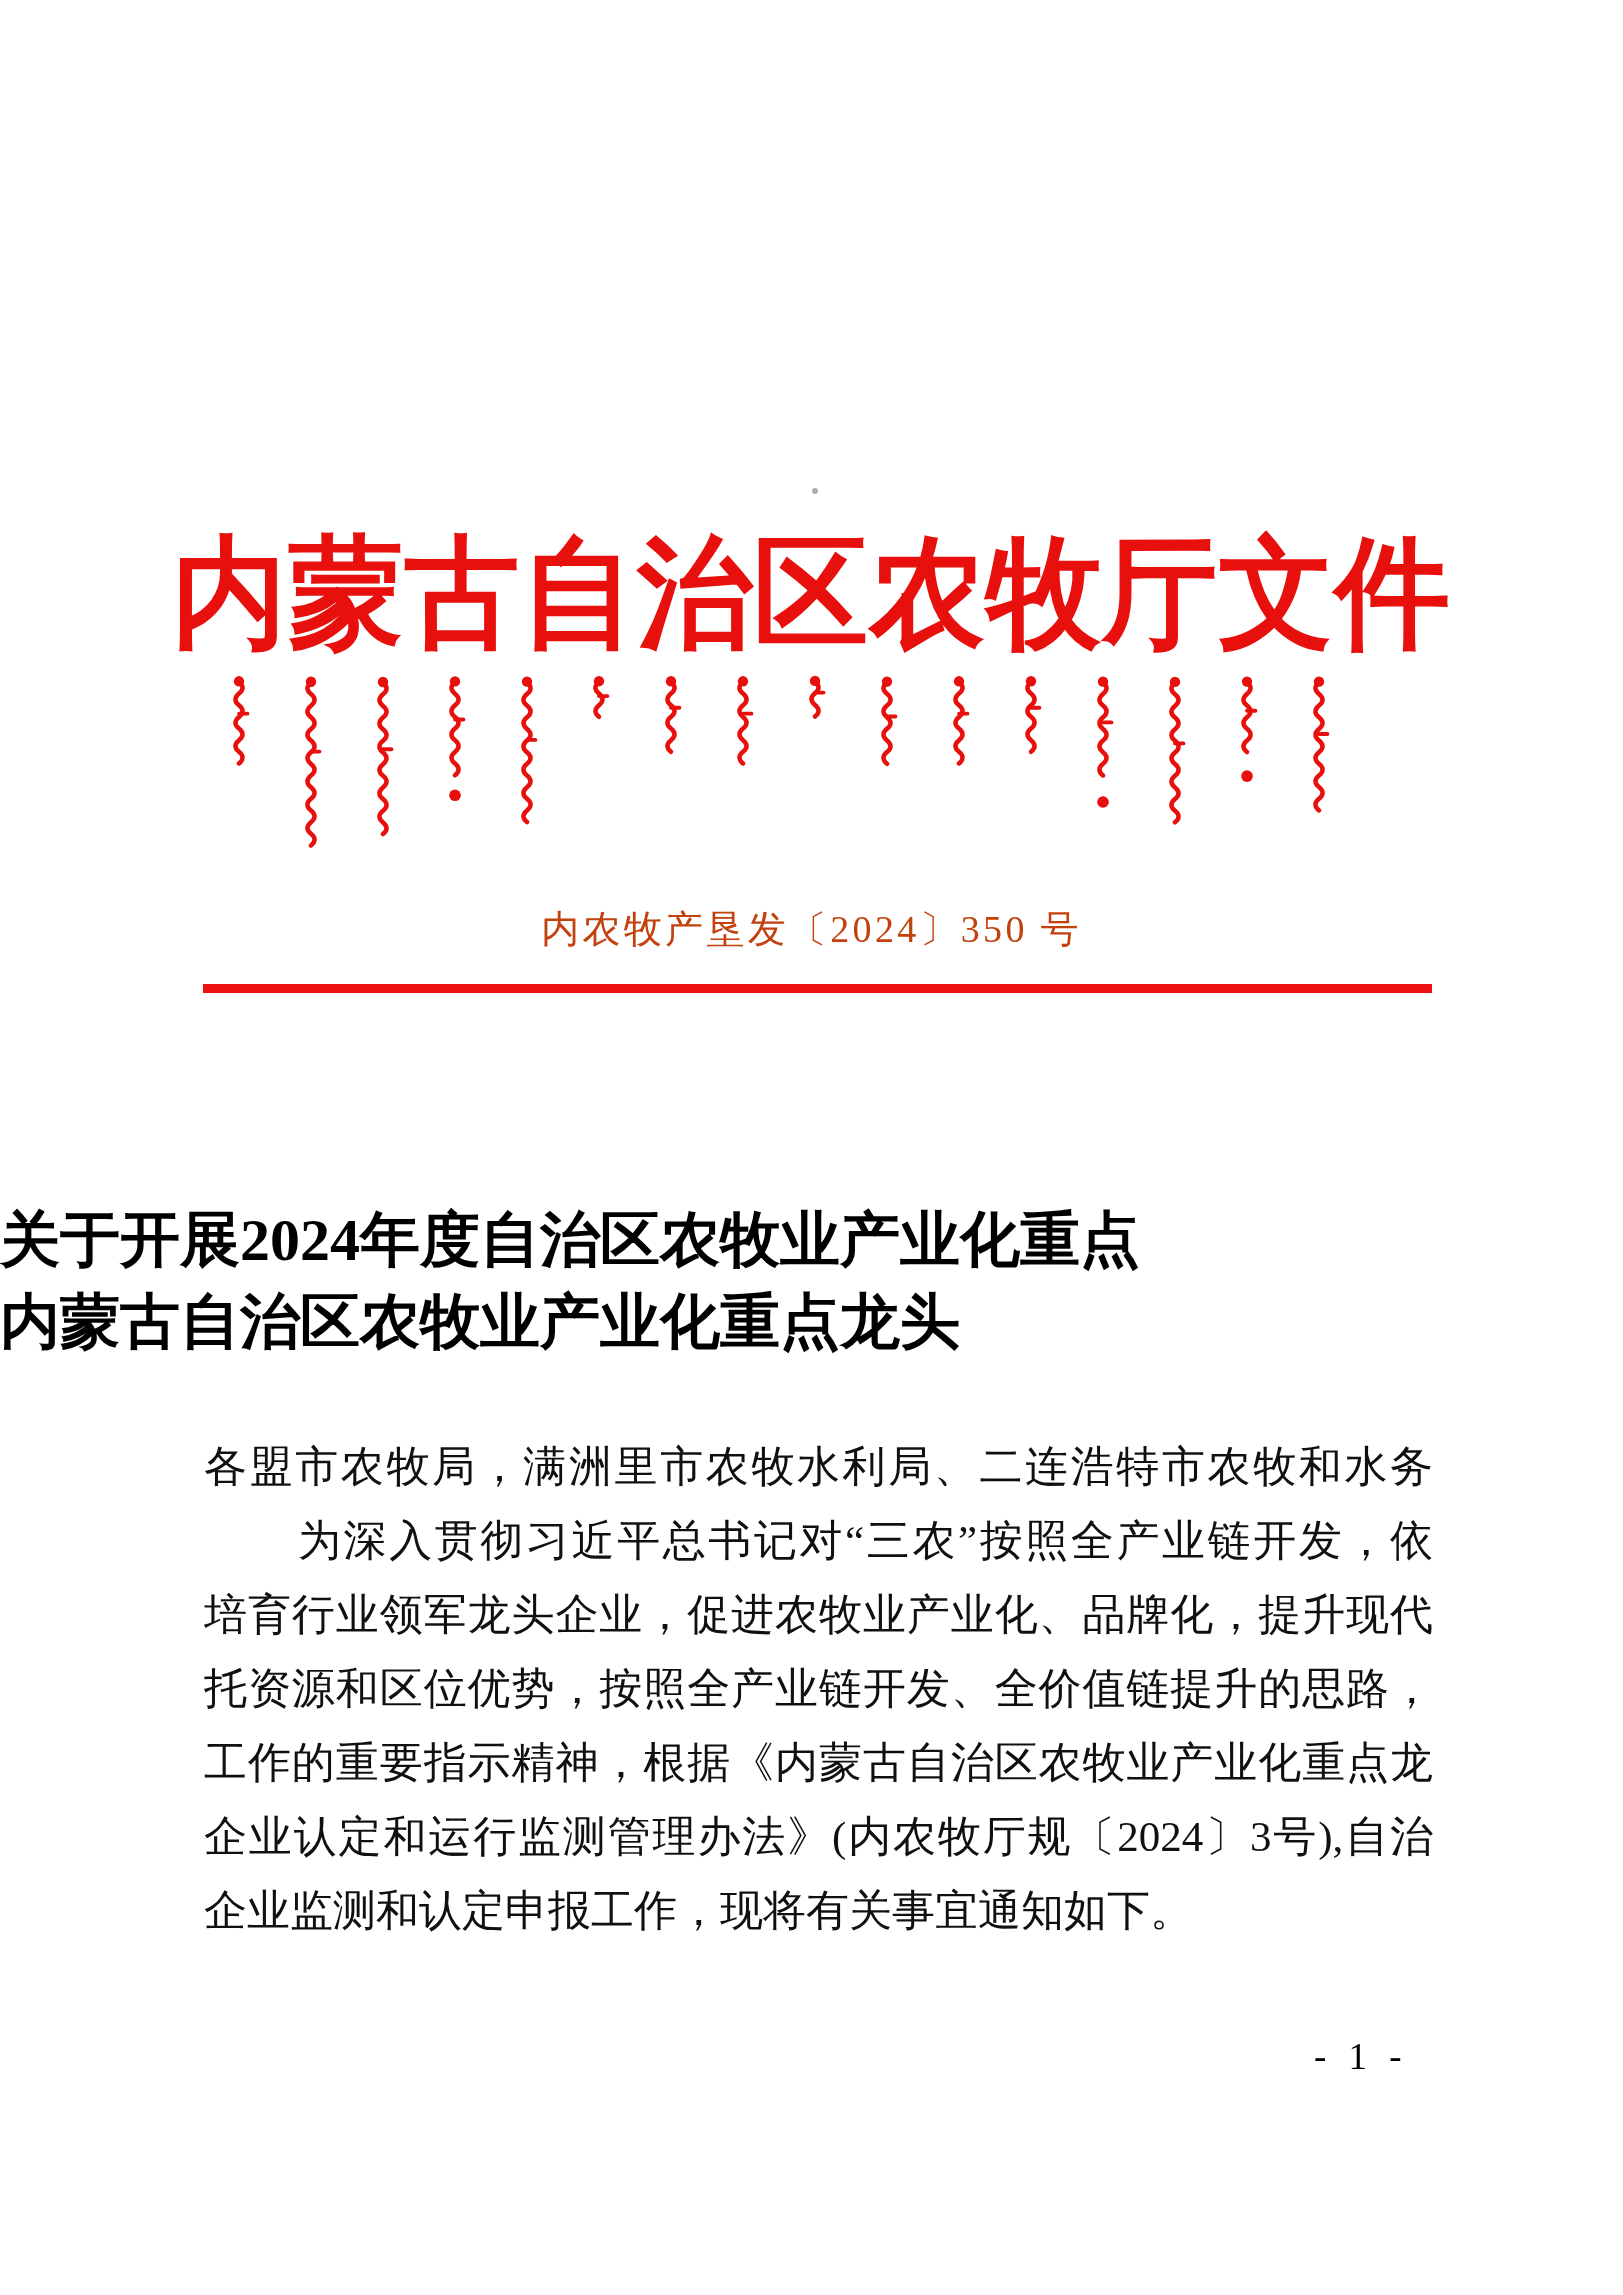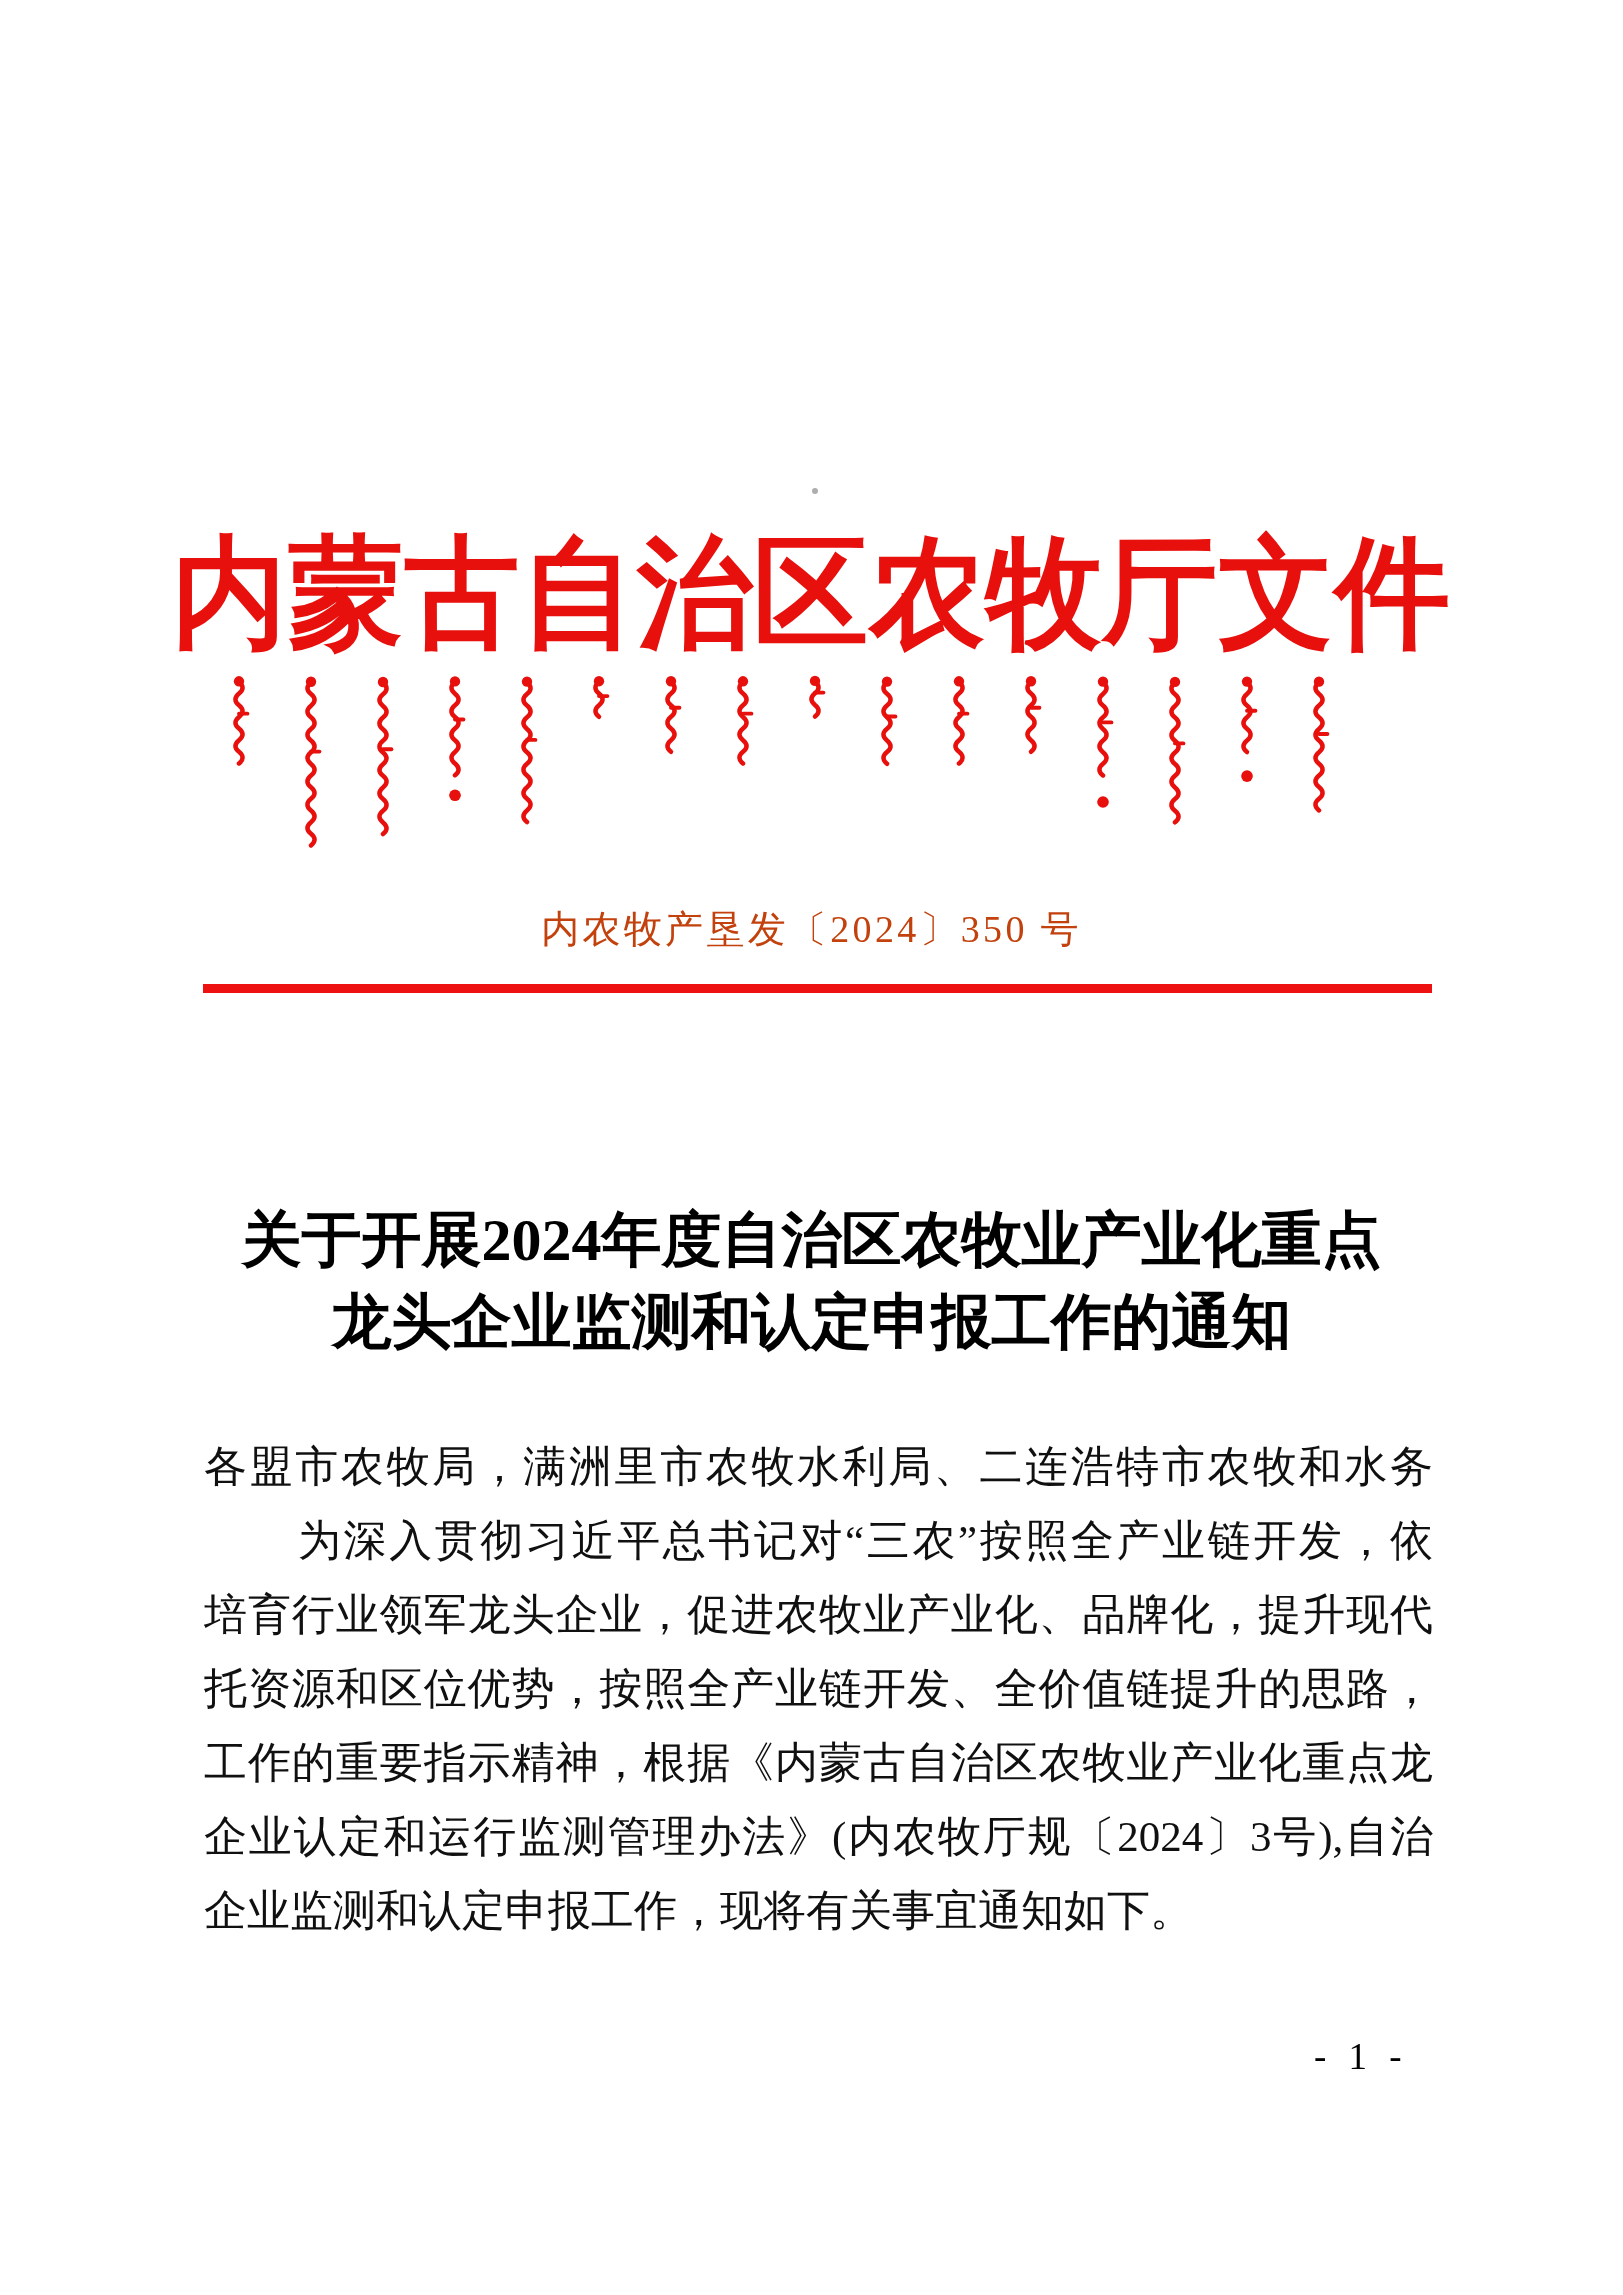--- a/index.html
+++ b/index.html
@@ -15,21 +15,21 @@
     letter-spacing:1.3px;
   }
   .mongolian{position:absolute;top:675px;left:228px;width:1152px;height:203px;}
   .mongolian svg{position:absolute;top:0;}
   .doc-number{
     position:absolute;top:906px;left:0;width:100%;text-align:center;
     font-size:38px;line-height:46px;color:#c2410c;letter-spacing:3.3px;white-space:nowrap;
   }
   .red-rule{position:absolute;top:984px;left:203px;width:1229px;height:8.5px;background:#ee1111;}
   .doc-title{
-    position:absolute;top:1199px;left:0;width:100%;text-align:center;
+    position:absolute;top:1199px;left:0;width:100%;text-align:left;
     font-weight:700;font-size:60px;line-height:82px;color:#000;white-space:nowrap;
   }
   .body{position:absolute;top:1430px;left:204px;width:1229px;font-size:43px;color:#101010;}
   .bline{height:74px;line-height:74px;overflow:hidden;text-align:justify;text-justify:inter-character;}
   .bline.jlast{text-align-last:justify;}
   .bline.ind{text-indent:94px;}
   .page-number{
     position:absolute;top:2036px;left:1314px;font-size:37px;line-height:42px;
     color:#000;letter-spacing:6.5px;white-space:nowrap;
   }
@@ -128,21 +128,21 @@
         <path d="M17,90 L30,90" stroke="#e8100c" stroke-width="6" stroke-linecap="round"></path>
       </svg>
     </div>
 
   <div class="doc-number">内农牧产垦发〔2024〕350 号</div>
 
   <div class="red-rule"></div>
 
   <div class="doc-title">
     <div>关于开展2024年度自治区农牧业产业化重点</div>
-    <div>龙头企业监测和认定申报工作的通知</div>
+    <div>内蒙古自治区农牧业产业化重点龙头</div>
   </div>
 
   <div class="body" id="body-lines">
       <div class="bline jlast">各盟市农牧局，满洲里市农牧水利局、二连浩特市农牧和水务局：</div>
       <div class="bline jlast ind">为深入贯彻习近平总书记对“三农”按照全产业链开发，依</div>
       <div class="bline jlast">培育行业领军龙头企业，促进农牧业产业化、品牌化，提升现代</div>
       <div class="bline jlast">托资源和区位优势，按照全产业链开发、全价值链提升的思路，</div>
       <div class="bline jlast">工作的重要指示精神，根据《内蒙古自治区农牧业产业化重点龙头</div>
       <div class="bline jlast">企业认定和运行监测管理办法》(内农牧厅规〔2024〕3号),自治</div>
       <div class="bline">企业监测和认定申报工作，现将有关事宜通知如下。</div>

